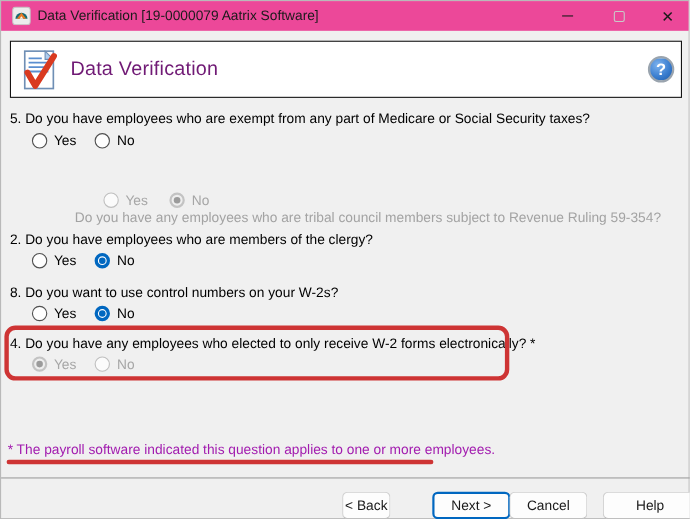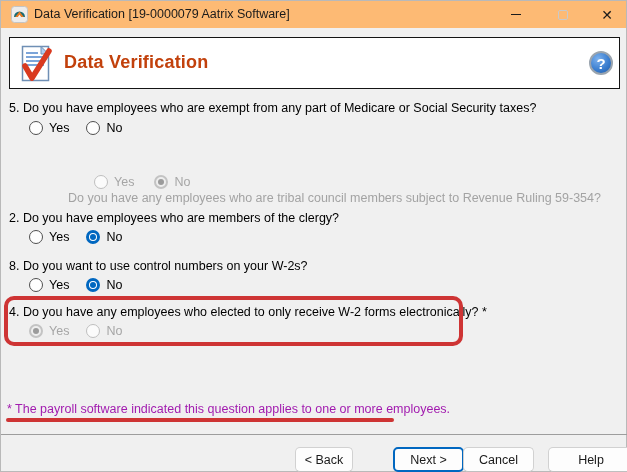--- a/index.html
+++ b/index.html
@@ -11,21 +11,21 @@
   }
   .window {
     position: relative;
     width: 627px; height: 472px;
     background: #f0f0f0;
     border: 1px solid #b9b9b9;
   }
   
   .titlebar {
     position: absolute; left: 0; top: 0; width: 100%; height: 27px;
-    background: #fdba74;
+    background: #ec4899;
     display: flex; align-items: center; padding-left: 37px;
   }
   .app-icon { position: absolute; left: 10px; top: 5px; width: 17px; height: 17px; }
   .title-text {
     position: absolute; left: 33px; top: 6px;
     font-size: 12.5px; color: #1b1b1b; white-space: nowrap;
   }
   .win-btn {
     position: absolute; top: 0; height: 27px; width: 36px;
     display: flex; align-items: center; justify-content: center;
@@ -38,21 +38,21 @@
   .max-glyph { display: inline-block; width: 10px; height: 10px; border: 1px solid #c9c9c9; border-radius: 2px; }
   .close-glyph { font-size: 14px; color: #1b1b1b; }
   
   .header-box {
     position: absolute; left: 8px; top: 36px; width: 611px; height: 52px;
     background: #ffffff; border: 1px solid #141414;
   }
   .doc-icon { position: absolute; left: 11px; top: 7px; }
   .header-title {
     position: absolute; left: 54px; top: 14px;
-    font-size: 18px; font-weight: bold; color: #c2410c;
+    font-size: 18px; font-weight: normal; color: #701a75;
     letter-spacing: 0.2px;
   }
   .help-icon {
     position: absolute; right: 6px; top: 13px; width: 24px; height: 24px;
     border-radius: 50%;
     background: radial-gradient(circle at 35% 30%, #7db2ee 0%, #3c7fd0 55%, #1b59a8 100%);
     border: 2px solid #9aa4ae;
     color: #fff; font-weight: bold; font-size: 15px;
     display: flex; align-items: center; justify-content: center;
     cursor: pointer;
@@ -102,21 +102,21 @@
   
   .dlg-btn {
     position: absolute; top: 446px; height: 25px;
     background: #fdfdfd;
     border: 1px solid #d1d1d1; border-bottom-color: #bfbfbf;
     border-radius: 5px;
     font-size: 12.5px; color: #1a1a1a;
     display: flex; align-items: center; justify-content: center;
     cursor: pointer; font-family: "Liberation Sans", sans-serif;
   }
-  .btn-back   { left: 294px; width: 58px; }
+  .btn-back   { left: 310px; width: 44px; }
   .btn-next   { left: 392px; width: 71px; border: 2px solid #0067c0; }
   .btn-cancel { left: 462px; width: 71px; }
   .btn-help   { left: 547px; width: 86px; }
 </style>
 </head>
 <body>
 
 <div class="window">
 
   <div class="titlebar">

